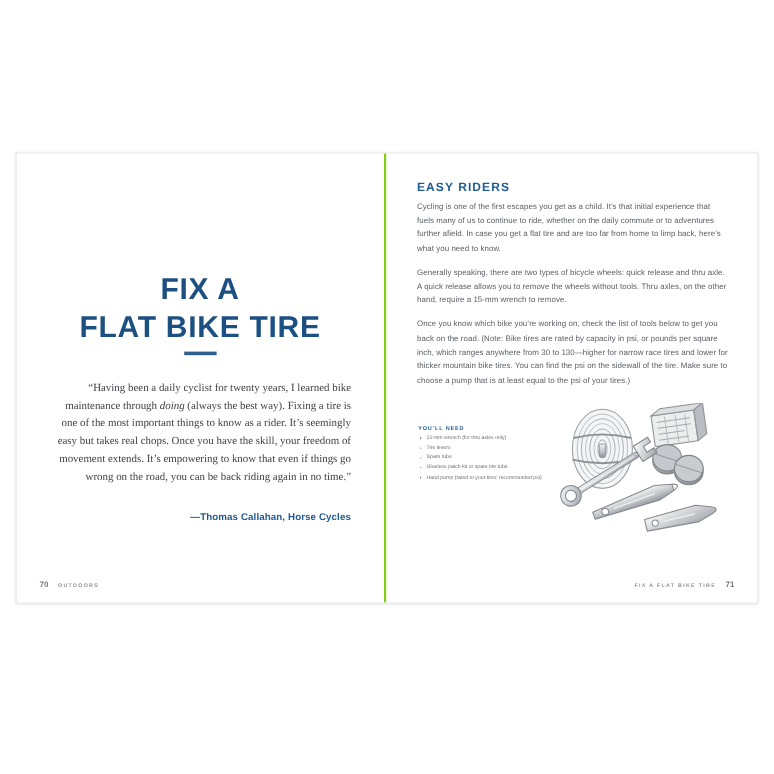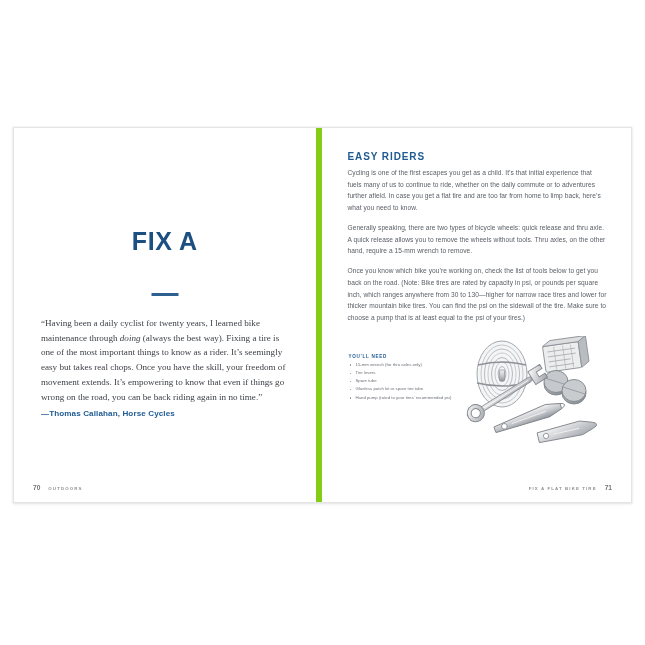--- a/index.html
+++ b/index.html
@@ -24,21 +24,21 @@
     background: #ffffff;
     border: 1px solid #e3e4e6;
     box-shadow: 0 1px 3px rgba(0,0,0,0.10), 0 0 0 1px rgba(0,0,0,0.02);
     display: flex;
   }
   .page {
     position: relative;
     height: 100%;
     background: #ffffff;
   }
-  .page-left  { width: 308px; border-right: 6px solid #84cc16; }
+  .page-left  { width: 308px; border-right: 2px solid #84cc16; }
   .page-right { width: 310px; }
 
   
   .chapter-title {
     position: absolute;
     left: 0; right: 0; top: 98px;
     text-align: center;
     color: #1c4f82;
     font-size: 25px;
     font-weight: 700;
@@ -49,29 +49,29 @@
   .title-rule {
     position: absolute;
     left: 50%; top: 165px;
     transform: translateX(-50%);
     width: 27px; height: 3px;
     background: #2e6091;
   }
   .pull-quote {
     position: absolute;
     left: 27px; right: 27px; top: 188px;
-    text-align: left;
+    text-align: right;
     color: #3b3f45;
     font-family: "Liberation Serif", serif;
     font-size: 9.1px;
     line-height: 1.62;
   }
   .pull-quote em { font-style: italic; }
   .quote-attrib {
-    margin-top: 3px;
+    margin-top: 20px;
     color: #1f5b93;
     font-family: "Liberation Sans", sans-serif;
     font-size: 8.1px;
     font-weight: 700;
     letter-spacing: 0.1px;
   }
 
   
   .footer {
     position: absolute;
@@ -157,20 +157,21 @@
 <body>
 
 <div id="stage">
 
   <div class="spread">
 
     <div class="page page-left">
 
       <div class="chapter-title">
         <span>FIX A</span>
+        <span class="l2">FLAT BIKE TIRE</span>
       </div>
 
       <div class="title-rule"></div>
 
       <div class="pull-quote">
         <span>“Having been a daily cyclist for twenty years, I learned bike maintenance through </span><em>doing</em><span> (always the best way). Fixing a tire is one of the most important things to know as a rider. It’s seemingly easy but takes real chops. Once you have the skill, your freedom of movement extends. It’s empowering to know that even if things go wrong on the road, you can be back riding again in no time.”</span>
         <div class="quote-attrib">—Thomas Callahan, Horse Cycles</div>
       </div>
 
       <div class="footer footer-left">

